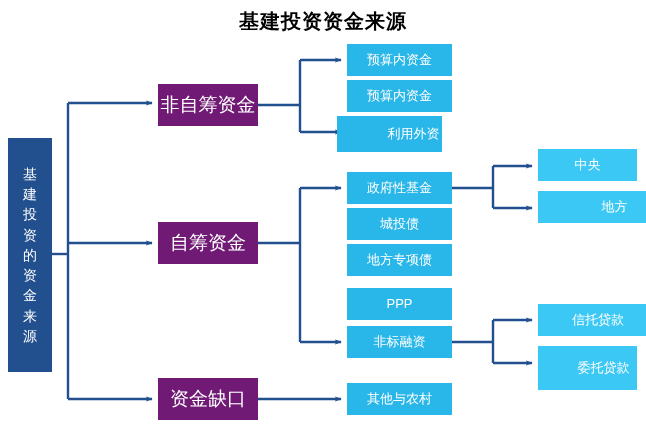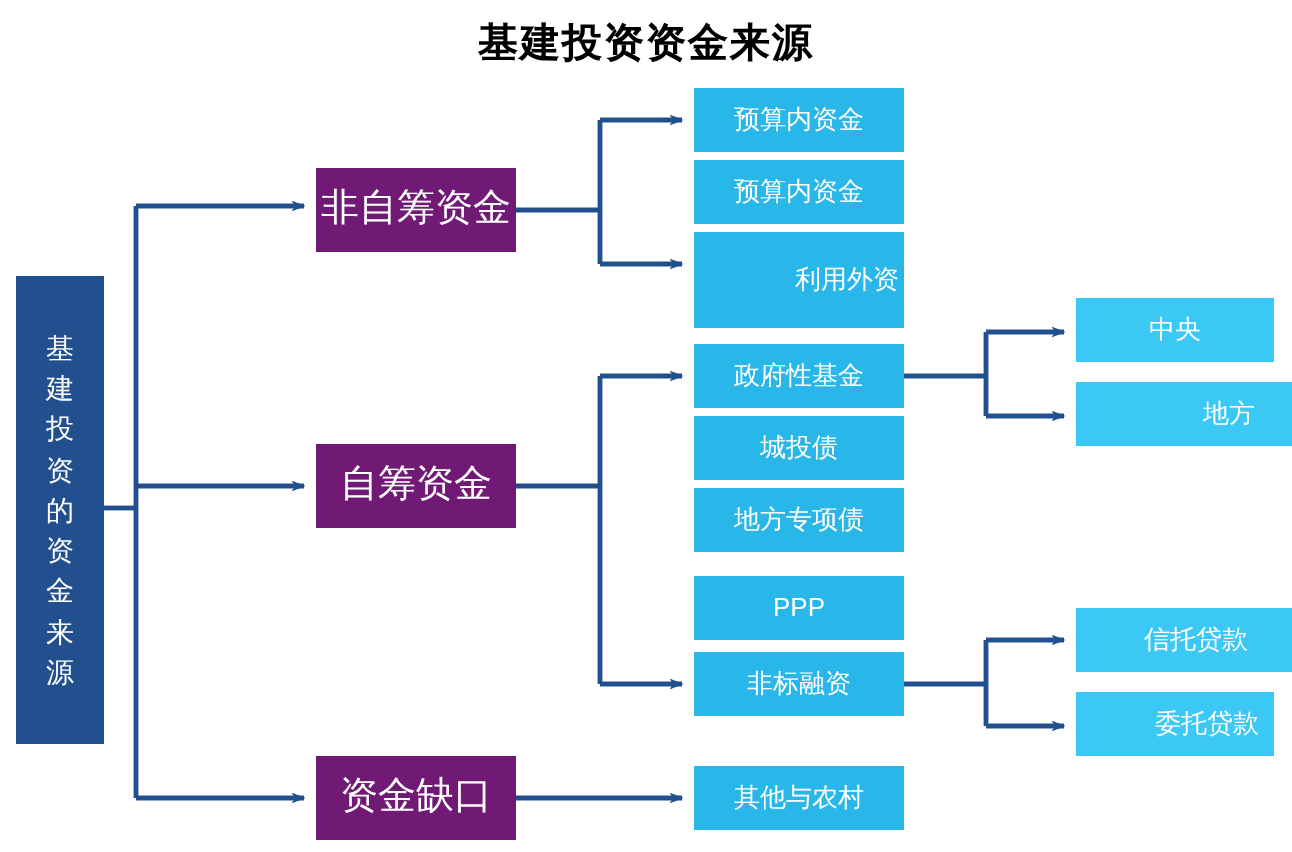--- a/index.html
+++ b/index.html
@@ -127,28 +127,28 @@
     <span class="ch">来</span>
     <span class="ch">源</span>
   </div>
 
   <div class="node level1-node" style="left:158px; top:84px; width:100px; height:42px;">非自筹资金</div>
   <div class="node level1-node" style="left:158px; top:222px; width:100px; height:42px;">自筹资金</div>
   <div class="node level1-node" style="left:158px; top:378px; width:100px; height:42px;">资金缺口</div>
 
   <div class="node level2-node" style="left:347px; top:44px; width:105px; height:32px;">预算内资金</div>
   <div class="node level2-node" style="left:347px; top:80px; width:105px; height:32px;">预算内资金</div>
-  <div class="node level2-node" style="left:347px; top:116px; width:105px; height:48px;padding-left:48px;">利用外资</div>
+  <div class="node level2-node" style="left:337px; top:116px; width:105px; height:36px;padding-left:48px;">利用外资</div>
 
   <div class="node level2-node" style="left:347px; top:172px; width:105px; height:32px;">政府性基金</div>
   <div class="node level2-node" style="left:347px; top:208px; width:105px; height:32px;">城投债</div>
   <div class="node level2-node" style="left:347px; top:244px; width:105px; height:32px;">地方专项债</div>
   <div class="node level2-node" style="left:347px; top:288px; width:105px; height:32px;">PPP</div>
   <div class="node level2-node" style="left:347px; top:326px; width:105px; height:32px;">非标融资</div>
 
   <div class="node level2-node" style="left:347px; top:383px; width:105px; height:32px;">其他与农村</div>
 
   <div class="node level3-node" style="left:538px; top:149px; width:99px; height:32px;">中央</div>
   <div class="node level3-node" style="left:538px; top:191px; width:112px; height:32px;padding-left:41px;">地方</div>
   <div class="node level3-node" style="left:538px; top:304px; width:120px; height:32px;">信托贷款</div>
-  <div class="node level3-node" style="left:538px; top:346px; width:99px; height:32px;padding-left:32px;">委托贷款</div>
+  <div class="node level3-node" style="left:538px; top:346px; width:99px; height:44px;padding-left:32px;">委托贷款</div>
 
 </div>
 
 </body></html>

